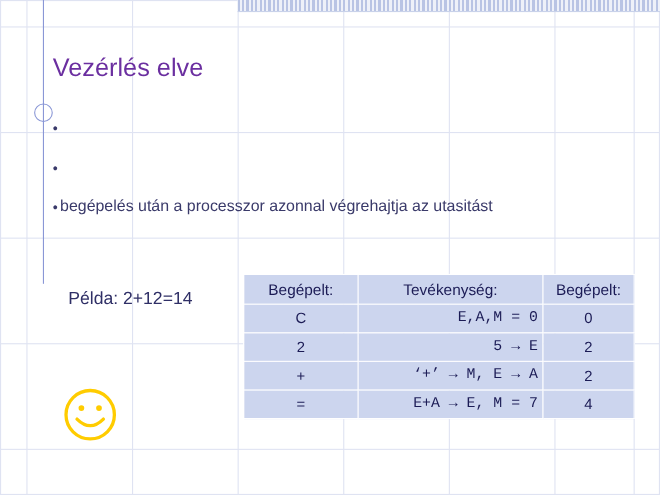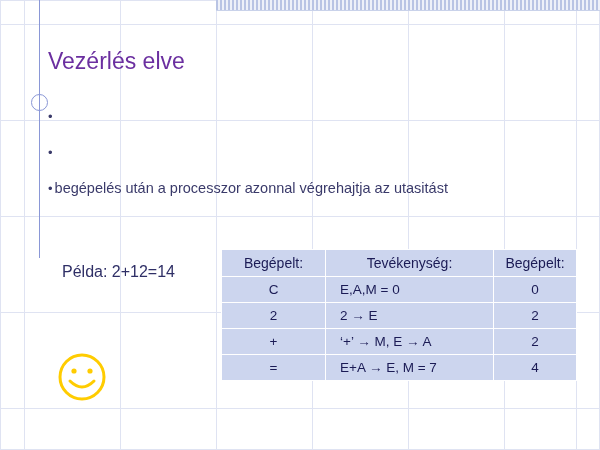--- a/index.html
+++ b/index.html
@@ -145,22 +145,23 @@
     border: 1px solid #ffffff;
     white-space: nowrap;
   }
   table.io th {
     font-size: 14px;
   }
   table.io col.c1 { width: 104px; }
   table.io col.c2 { width: 168px; }
   table.io col.c3 { width: 83px; }
   table.io td.left {
-    text-align: left;
+    text-align: right;
     padding-left: 14px;
+    font-family: Liberation Mono, monospace;
   }
 </style>
 </head>
 <body>
 
 <div class="grid-layer">
   <div class="vline" style="left:0px"></div>
   <div class="vline" style="left:24px"></div>
   <div class="vline" style="left:120px"></div>
   <div class="vline" style="left:216px"></div>
@@ -222,21 +223,21 @@
       </tr>
     </thead>
     <tbody>
       <tr>
         <td>C</td>
         <td class="left">E,A,M = 0</td>
         <td>0</td>
       </tr>
       <tr>
         <td>2</td>
-        <td class="left">2 → E</td>
+        <td class="left">5 → E</td>
         <td>2</td>
       </tr>
       <tr>
         <td>+</td>
         <td class="left">‘+’ → M, E → A</td>
         <td>2</td>
       </tr>
       <tr>
         <td>=</td>
         <td class="left">E+A → E, M = 7</td>

